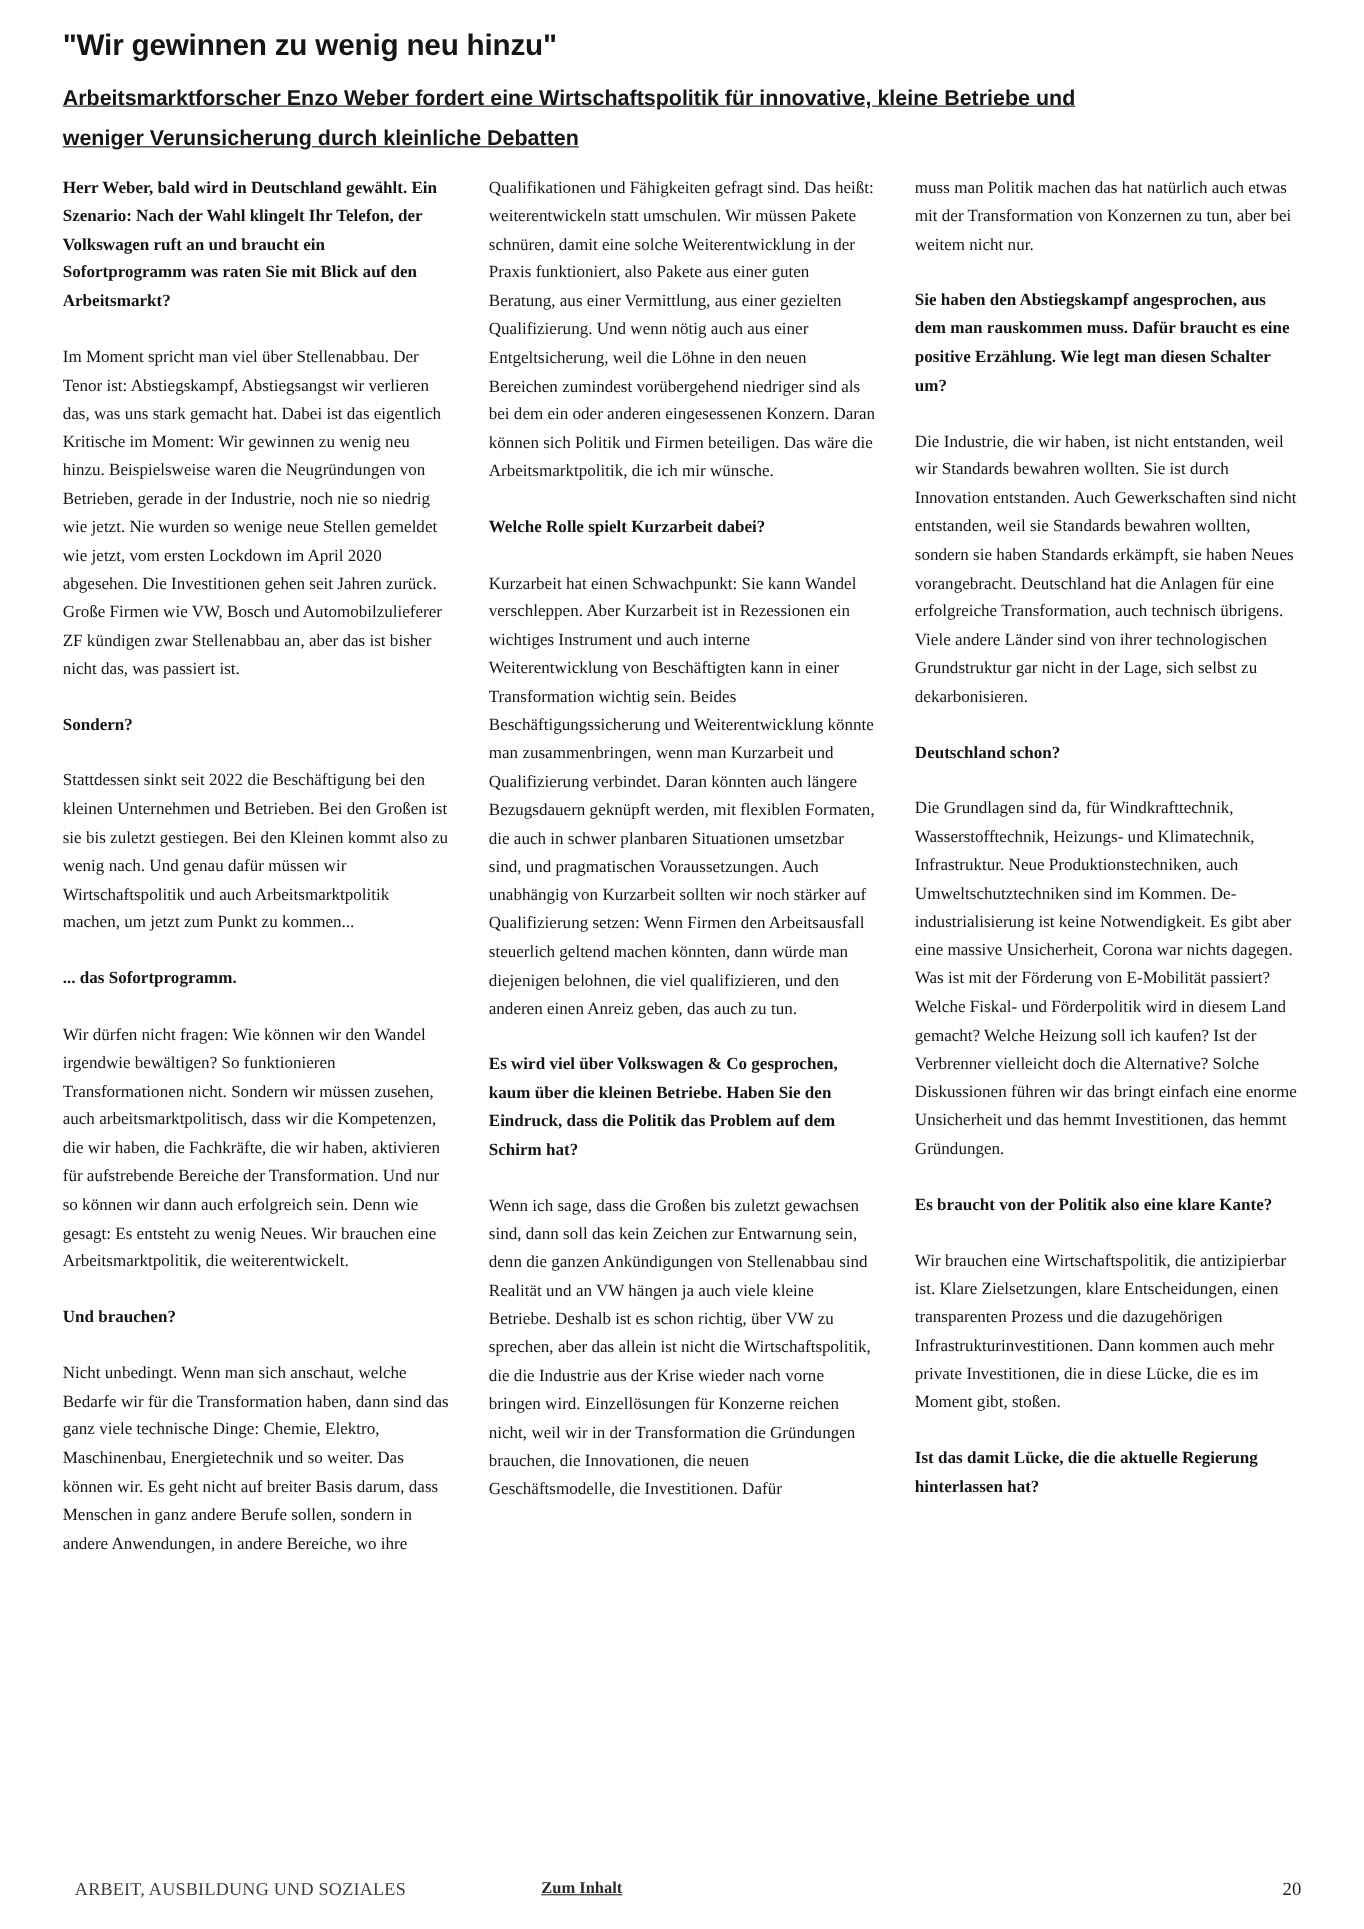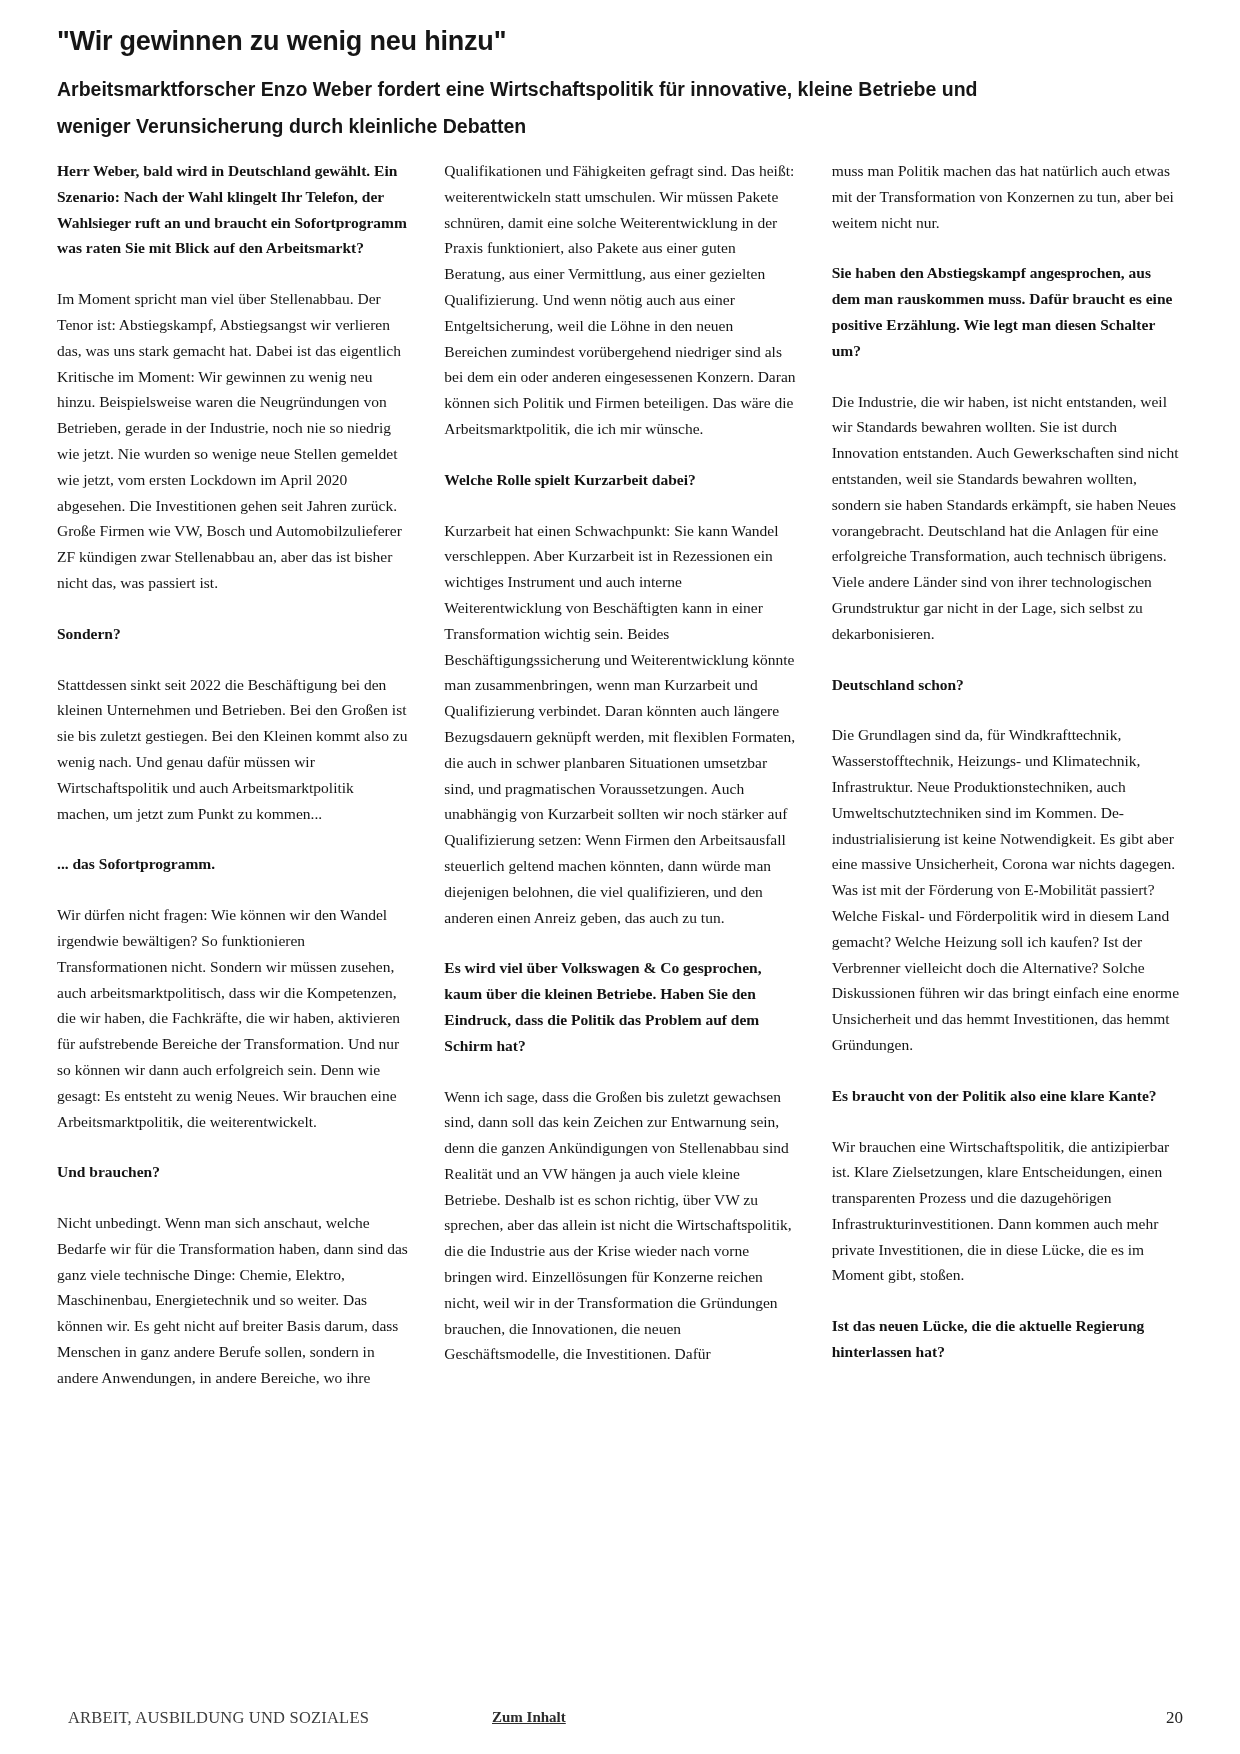--- a/index.html
+++ b/index.html
@@ -23,20 +23,21 @@
     margin: 0;
     letter-spacing: -0.2px;
   }
   .subtitle {
     font-size: 19.5px;
     font-weight: bold;
     color: #161616;
     margin: 14px 0 0 0;
     line-height: 37px;
     max-width: 995px;
+    text-decoration: underline;
   }
   .columns {
     display: flex;
     gap: 36px;
     padding: 0 57px;
     margin-top: 13px;
     height: 1500px;
     overflow: hidden;
   }
   .column {
@@ -89,21 +90,21 @@
 
 <div class="page">
 
   <div class="header">
     <h1 class="title">"Wir gewinnen zu wenig neu hinzu"</h1>
     <h2 class="subtitle">Arbeitsmarktforscher Enzo Weber fordert eine Wirtschaftspolitik für innovative, kleine Betriebe und weniger Verunsicherung durch kleinliche Debatten</h2>
   </div>
 
   <div class="columns">
     <div class="column">
-        <p class="q">Herr Weber, bald wird in Deutschland gewählt. Ein Szenario: Nach der Wahl klingelt Ihr Telefon, der Wahlsieger ruft an und braucht ein Sofortprogramm was raten Sie mit Blick auf den Arbeitsmarkt?</p>
+        <p class="q">Herr Weber, bald wird in Deutschland gewählt. Ein Szenario: Nach der Wahl klingelt Ihr Telefon, der Volkswagen ruft an und braucht ein Sofortprogramm was raten Sie mit Blick auf den Arbeitsmarkt?</p>
         <p class="a">Im Moment spricht man viel über Stellenabbau. Der Tenor ist: Abstiegskampf, Abstiegsangst wir verlieren das, was uns stark gemacht hat. Dabei ist das eigentlich Kritische im Moment: Wir gewinnen zu wenig neu hinzu. Beispielsweise waren die Neugründungen von Betrieben, gerade in der Industrie, noch nie so niedrig wie jetzt. Nie wurden so wenige neue Stellen gemeldet wie jetzt, vom ersten Lockdown im April 2020 abgesehen. Die Investitionen gehen seit Jahren zurück. Große Firmen wie VW, Bosch und Automobilzulieferer ZF kündigen zwar Stellenabbau an, aber das ist bisher nicht das, was passiert ist.</p>
         <p class="q">Sondern?</p>
         <p class="a">Stattdessen sinkt seit 2022 die Beschäftigung bei den kleinen Unternehmen und Betrieben. Bei den Großen ist sie bis zuletzt gestiegen. Bei den Kleinen kommt also zu wenig nach. Und genau dafür müssen wir Wirtschaftspolitik und auch Arbeitsmarktpolitik machen, um jetzt zum Punkt zu kommen...</p>
         <p class="q">... das Sofortprogramm.</p>
         <p class="a">Wir dürfen nicht fragen: Wie können wir den Wandel irgendwie bewältigen? So funktionieren Transformationen nicht. Sondern wir müssen zusehen, auch arbeitsmarktpolitisch, dass wir die Kompetenzen, die wir haben, die Fachkräfte, die wir haben, aktivieren für aufstrebende Bereiche der Transformation. Und nur so können wir dann auch erfolgreich sein. Denn wie gesagt: Es entsteht zu wenig Neues. Wir brauchen eine Arbeitsmarktpolitik, die weiterentwickelt.</p>
         <p class="q">Und brauchen?</p>
         <p class="a">Nicht unbedingt. Wenn man sich anschaut, welche Bedarfe wir für die Transformation haben, dann sind das ganz viele technische Dinge: Chemie, Elektro, Maschinenbau, Energietechnik und so weiter. Das können wir. Es geht nicht auf breiter Basis darum, dass Menschen in ganz andere Berufe sollen, sondern in andere Anwendungen, in andere Bereiche, wo ihre</p>
       </div>
     <div class="column">
         <p class="a">Qualifikationen und Fähigkeiten gefragt sind. Das heißt: weiterentwickeln statt umschulen. Wir müssen Pakete schnüren, damit eine solche Weiterentwicklung in der Praxis funktioniert, also Pakete aus einer guten Beratung, aus einer Vermittlung, aus einer gezielten Qualifizierung. Und wenn nötig auch aus einer Entgeltsicherung, weil die Löhne in den neuen Bereichen zumindest vorübergehend niedriger sind als bei dem ein oder anderen eingesessenen Konzern. Daran können sich Politik und Firmen beteiligen. Das wäre die Arbeitsmarktpolitik, die ich mir wünsche.</p>
@@ -113,21 +114,21 @@
         <p class="a">Wenn ich sage, dass die Großen bis zuletzt gewachsen sind, dann soll das kein Zeichen zur Entwarnung sein, denn die ganzen Ankündigungen von Stellenabbau sind Realität und an VW hängen ja auch viele kleine Betriebe. Deshalb ist es schon richtig, über VW zu sprechen, aber das allein ist nicht die Wirtschaftspolitik, die die Industrie aus der Krise wieder nach vorne bringen wird. Einzellösungen für Konzerne reichen nicht, weil wir in der Transformation die Gründungen brauchen, die Innovationen, die neuen Geschäftsmodelle, die Investitionen. Dafür</p>
       </div>
     <div class="column">
         <p class="a">muss man Politik machen das hat natürlich auch etwas mit der Transformation von Konzernen zu tun, aber bei weitem nicht nur.</p>
         <p class="q">Sie haben den Abstiegskampf angesprochen, aus dem man rauskommen muss. Dafür braucht es eine positive Erzählung. Wie legt man diesen Schalter um?</p>
         <p class="a">Die Industrie, die wir haben, ist nicht entstanden, weil wir Standards bewahren wollten. Sie ist durch Innovation entstanden. Auch Gewerkschaften sind nicht entstanden, weil sie Standards bewahren wollten, sondern sie haben Standards erkämpft, sie haben Neues vorangebracht. Deutschland hat die Anlagen für eine erfolgreiche Transformation, auch technisch übrigens. Viele andere Länder sind von ihrer technologischen Grundstruktur gar nicht in der Lage, sich selbst zu dekarbonisieren.</p>
         <p class="q">Deutschland schon?</p>
         <p class="a">Die Grundlagen sind da, für Windkrafttechnik, Wasserstofftechnik, Heizungs- und Klimatechnik, Infrastruktur. Neue Produktionstechniken, auch Umweltschutztechniken sind im Kommen. De- industrialisierung ist keine Notwendigkeit. Es gibt aber eine massive Unsicherheit, Corona war nichts dagegen. Was ist mit der Förderung von E-Mobilität passiert? Welche Fiskal- und Förderpolitik wird in diesem Land gemacht? Welche Heizung soll ich kaufen? Ist der Verbrenner vielleicht doch die Alternative? Solche Diskussionen führen wir das bringt einfach eine enorme Unsicherheit und das hemmt Investitionen, das hemmt Gründungen.</p>
         <p class="q">Es braucht von der Politik also eine klare Kante?</p>
         <p class="a">Wir brauchen eine Wirtschaftspolitik, die antizipierbar ist. Klare Zielsetzungen, klare Entscheidungen, einen transparenten Prozess und die dazugehörigen Infrastrukturinvestitionen. Dann kommen auch mehr private Investitionen, die in diese Lücke, die es im Moment gibt, stoßen.</p>
-        <p class="q">Ist das neuen Lücke, die die aktuelle Regierung hinterlassen hat?</p>
+        <p class="q">Ist das damit Lücke, die die aktuelle Regierung hinterlassen hat?</p>
       </div>
   </div>
 
   <div class="footer">
     <span class="footer-section">ARBEIT, AUSBILDUNG UND SOZIALES</span>
     <a class="footer-link">Zum Inhalt</a>
     <span class="footer-page">20</span>
   </div>
 
 </div>

